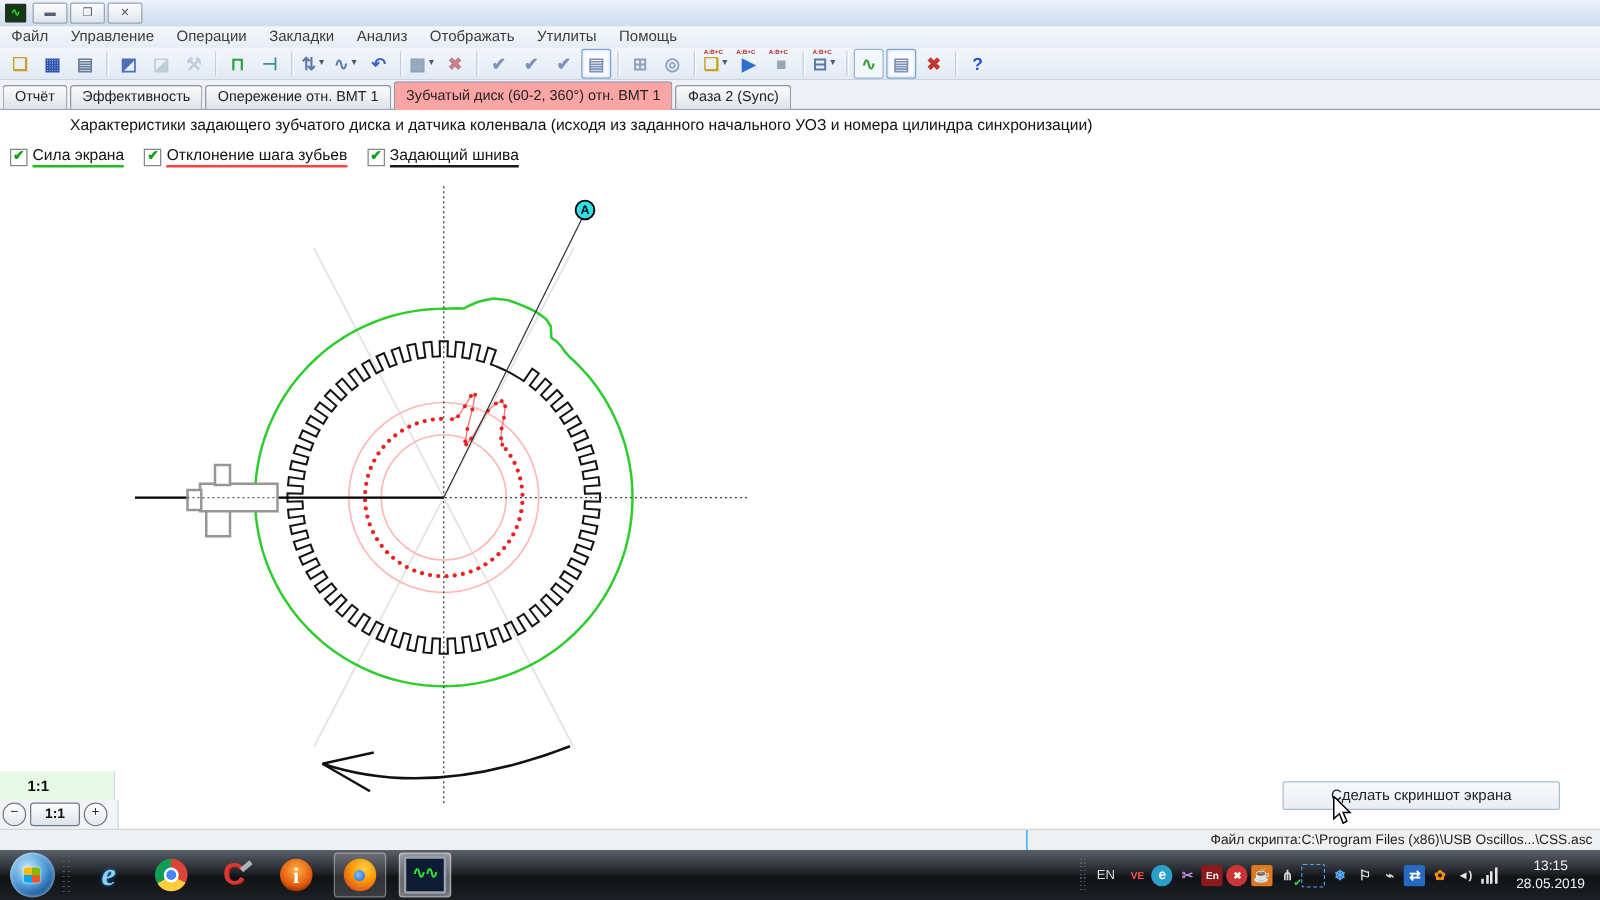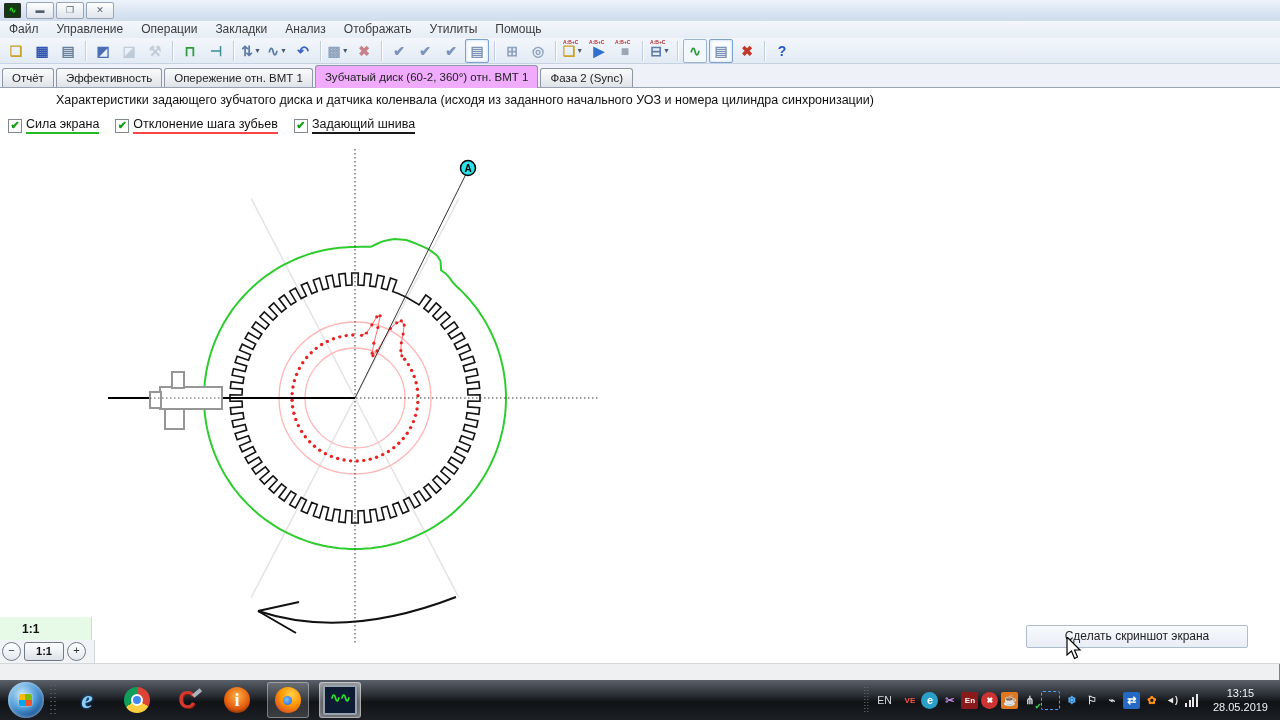--- a/index.html
+++ b/index.html
@@ -31,21 +31,21 @@
   .tb-btn.disabled{opacity:.55;}
   .tb-mini{position:absolute;top:-1px;left:1px;font-size:5px;font-weight:bold;color:#b03030;letter-spacing:0;}
   .tb-dd{font-size:7px;color:#4a5a6e;margin-left:1px;}
   .tb-sep{width:1px;height:20px;background:#c2cedd;margin:0 4px;box-shadow:1px 0 0 #fff;}
   
   .tabbar{position:absolute;left:0;top:64px;width:1280px;height:24px;background:#eef2f8;
     border-bottom:1px solid #98a3b1;display:flex;align-items:flex-end;padding-left:2px;box-sizing:border-box;}
   .tab{height:18px;line-height:18px;padding:0 9px;font-size:11.5px;color:#222;
     background:linear-gradient(#fbfbfb,#dfe3e9);border:1px solid #8e98a5;border-bottom:none;
     border-radius:3px 3px 0 0;margin-right:2px;}
-  .tab.active{height:22px;line-height:22px;background:#f0abfc;position:relative;z-index:2;margin-bottom:-1px;}
+  .tab.active{height:22px;line-height:22px;background:#fca5a5;position:relative;z-index:2;margin-bottom:-1px;}
   
   .infoline{position:absolute;left:8px;top:93px;width:1270px;font-size:12.5px;color:#101010;margin-left:48px;}
   .chkrow{position:absolute;left:8px;top:117px;display:flex;gap:16px;font-size:12.5px;color:#111;}
   .chk{display:flex;align-items:center;gap:4px;}
   .chk-box{width:12px;height:12px;border:1px solid #808890;background:#fff;color:#14a014;
     font-size:11px;line-height:11px;text-align:center;font-weight:bold;}
   .chk-label{border-bottom:2px solid #000;padding-bottom:1px;}
   
   .canvas{position:absolute;left:0;top:135px;width:1280px;height:528px;background:#fff;}
   
@@ -387,20 +387,21 @@
   <span class="zbtn-round">+</span>
 </div>
 
 <div class="shotbtn">Сделать скриншот экрана</div>
 <svg class="cursor" width="18" height="24">
   <polygon points="1,0 1,18 5.5,14 8.5,21.5 11.5,20 8.5,13 14,13" fill="#fff" stroke="#000" stroke-width="1.2"></polygon>
 </svg>
 
 <div class="statusbar">
   <div class="status-left">Готов...</div>
+  <div class="status-right">Файл скрипта:C:\Program Files (x86)\USB Oscillos...\CSS.asc</div>
 </div>
 
 <div class="taskbar">
   <div class="orb">
       <div class="orb-flag"></div>
     </div>
   <div class="grip"></div>
   <div id="pinned" style="display:flex;align-items:center;">
       <div class="task-ic">
         <div class="ic-circle ic-ie">e</div>

